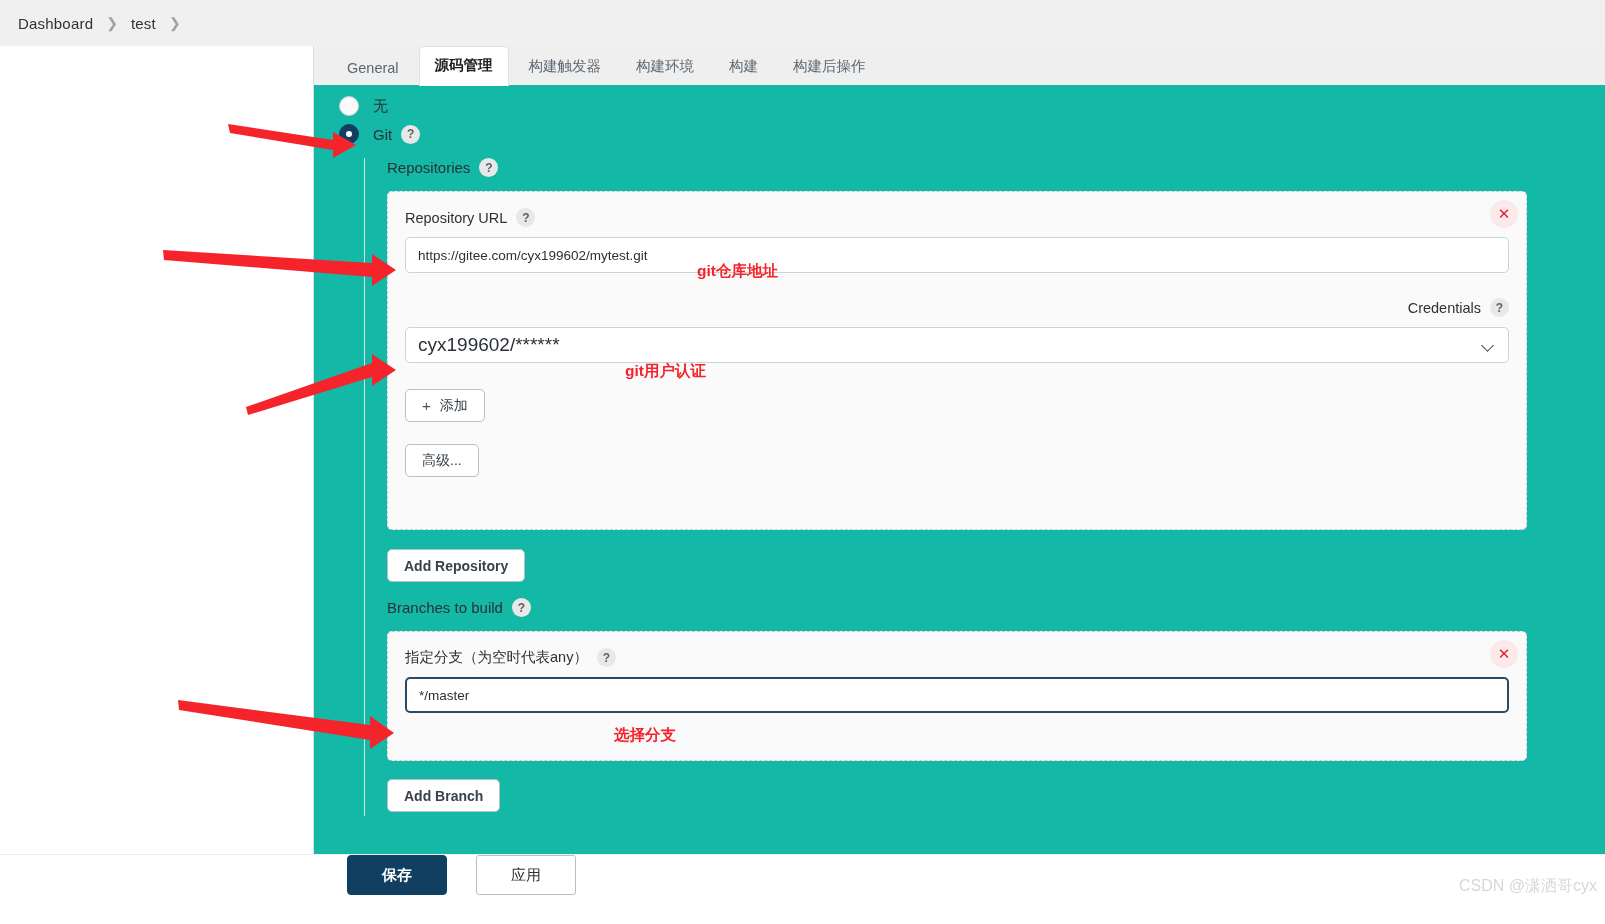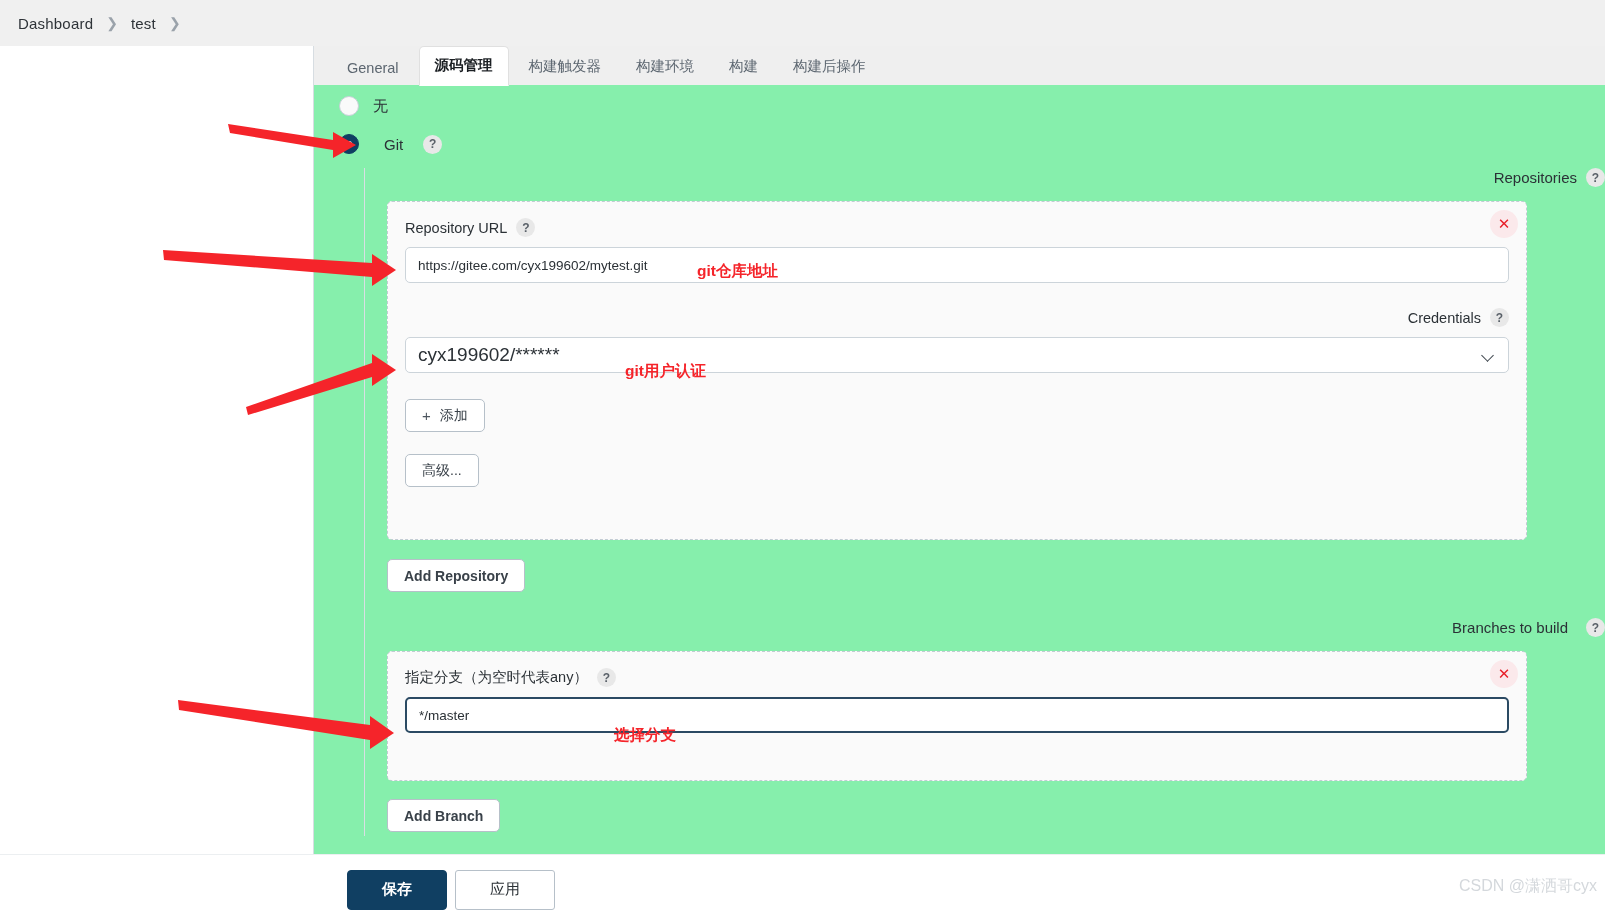--- a/index.html
+++ b/index.html
@@ -34,21 +34,21 @@
   }
   .v-divider {
     position: absolute; left: 313px; top: 46px; width: 1px; height: 878px;
     background: #d7dde2;
   }
 
   
   .content {
     position: absolute; left: 314px; top: 46px;
     width: 1291px; height: 878px;
-    background: #86efac;
+    background: #14b8a6;
     text-decoration: underline;
   }
 
   
   .tabbar {
     position: absolute; left: 0; top: 0; width: 1291px; height: 39px;
     background: #efefef;
     display: flex; align-items: flex-end; padding-left: 18px;
   }
   .tab {
@@ -93,21 +93,21 @@
     vertical-align: middle; cursor: pointer; flex: 0 0 auto;
   }
 
   
   .nest {
     position: relative; margin-left: 50px; padding-left: 22px;
     border-left: 1px solid #d9dfe4;
   }
 
   .section-label {
-    font-size: 15px; color: #2b3136; display: flex; align-items: center; justify-content: flex-end;
+    font-size: 15px; color: #2b3136; display: flex; align-items: center;
   }
 
   
   .dashed-block {
     border: 1px dashed #c3ccd4; border-radius: 5px;
     background: #fafafa;
     position: relative;
     padding: 16px 17px 17px 17px;
   }
 
@@ -166,21 +166,21 @@
     font-size: 14px; cursor: pointer;
     font-family: "Liberation Sans", sans-serif;
   }
   .btn.bold { font-weight: bold; }
   .btn .plus { font-size: 15px; color: #4c555e; }
 
   
   .bottom-bar {
     position: absolute; left: 0; bottom: 0; width: 1605px; height: 70px;
     background: #ffffff; border-top: 1px solid #eceff1;
-    display: flex; align-items: center; padding-left: 347px; gap: 8px;
+    display: flex; padding-left: 347px; gap: 29px;
     z-index: 6;
   }
   .btn-primary {
     width: 100px; height: 40px;
     background: #103f62; border: 1px solid #103f62; border-radius: 4px;
     color: #ffffff; font-size: 15px; font-weight: bold; cursor: pointer;
     font-family: "Liberation Sans", sans-serif;
   }
   .btn-secondary {
     width: 100px; height: 40px;
@@ -229,21 +229,21 @@
     <div class="tab">构建后操作</div>
   </div>
 
   <div class="form-area">
 
     <div class="radio-row" style="margin-top:11px;">
       <span class="radio"></span>
       <span class="radio-label">无</span>
     </div>
 
-    <div class="radio-row" style="margin-top:18px;gap:11px;">
+    <div class="radio-row" style="margin-top:8px;">
       <span class="radio checked"></span>
       <span class="radio-label">Git</span>
       <span class="help">?</span>
     </div>
 
     <div class="nest" style="margin-top:14px; padding-bottom:4px;">
 
       <div class="section-label">
         <span>Repositories</span>
         <span class="help">?</span>
@@ -275,21 +275,21 @@
 
         <div style="margin-top:22px;">
           <button class="btn">高级...</button>
         </div>
       </div>
 
       <div style="margin-top:19px;">
         <button class="btn bold">Add Repository</button>
       </div>
 
-      <div class="section-label" style="margin-top:26px;gap:9px;">
+      <div class="section-label" style="margin-top:16px;">
         <span>Branches to build</span>
         <span class="help">?</span>
       </div>
 
       <div class="dashed-block" style="margin-top:14px; width:1140px; height:130px;">
         <button class="remove-btn" style="right:8px; top:8px;">✕</button>
 
         <div class="field-label">
           <span>指定分支（为空时代表any）</span>
           <span class="help">?</span>

